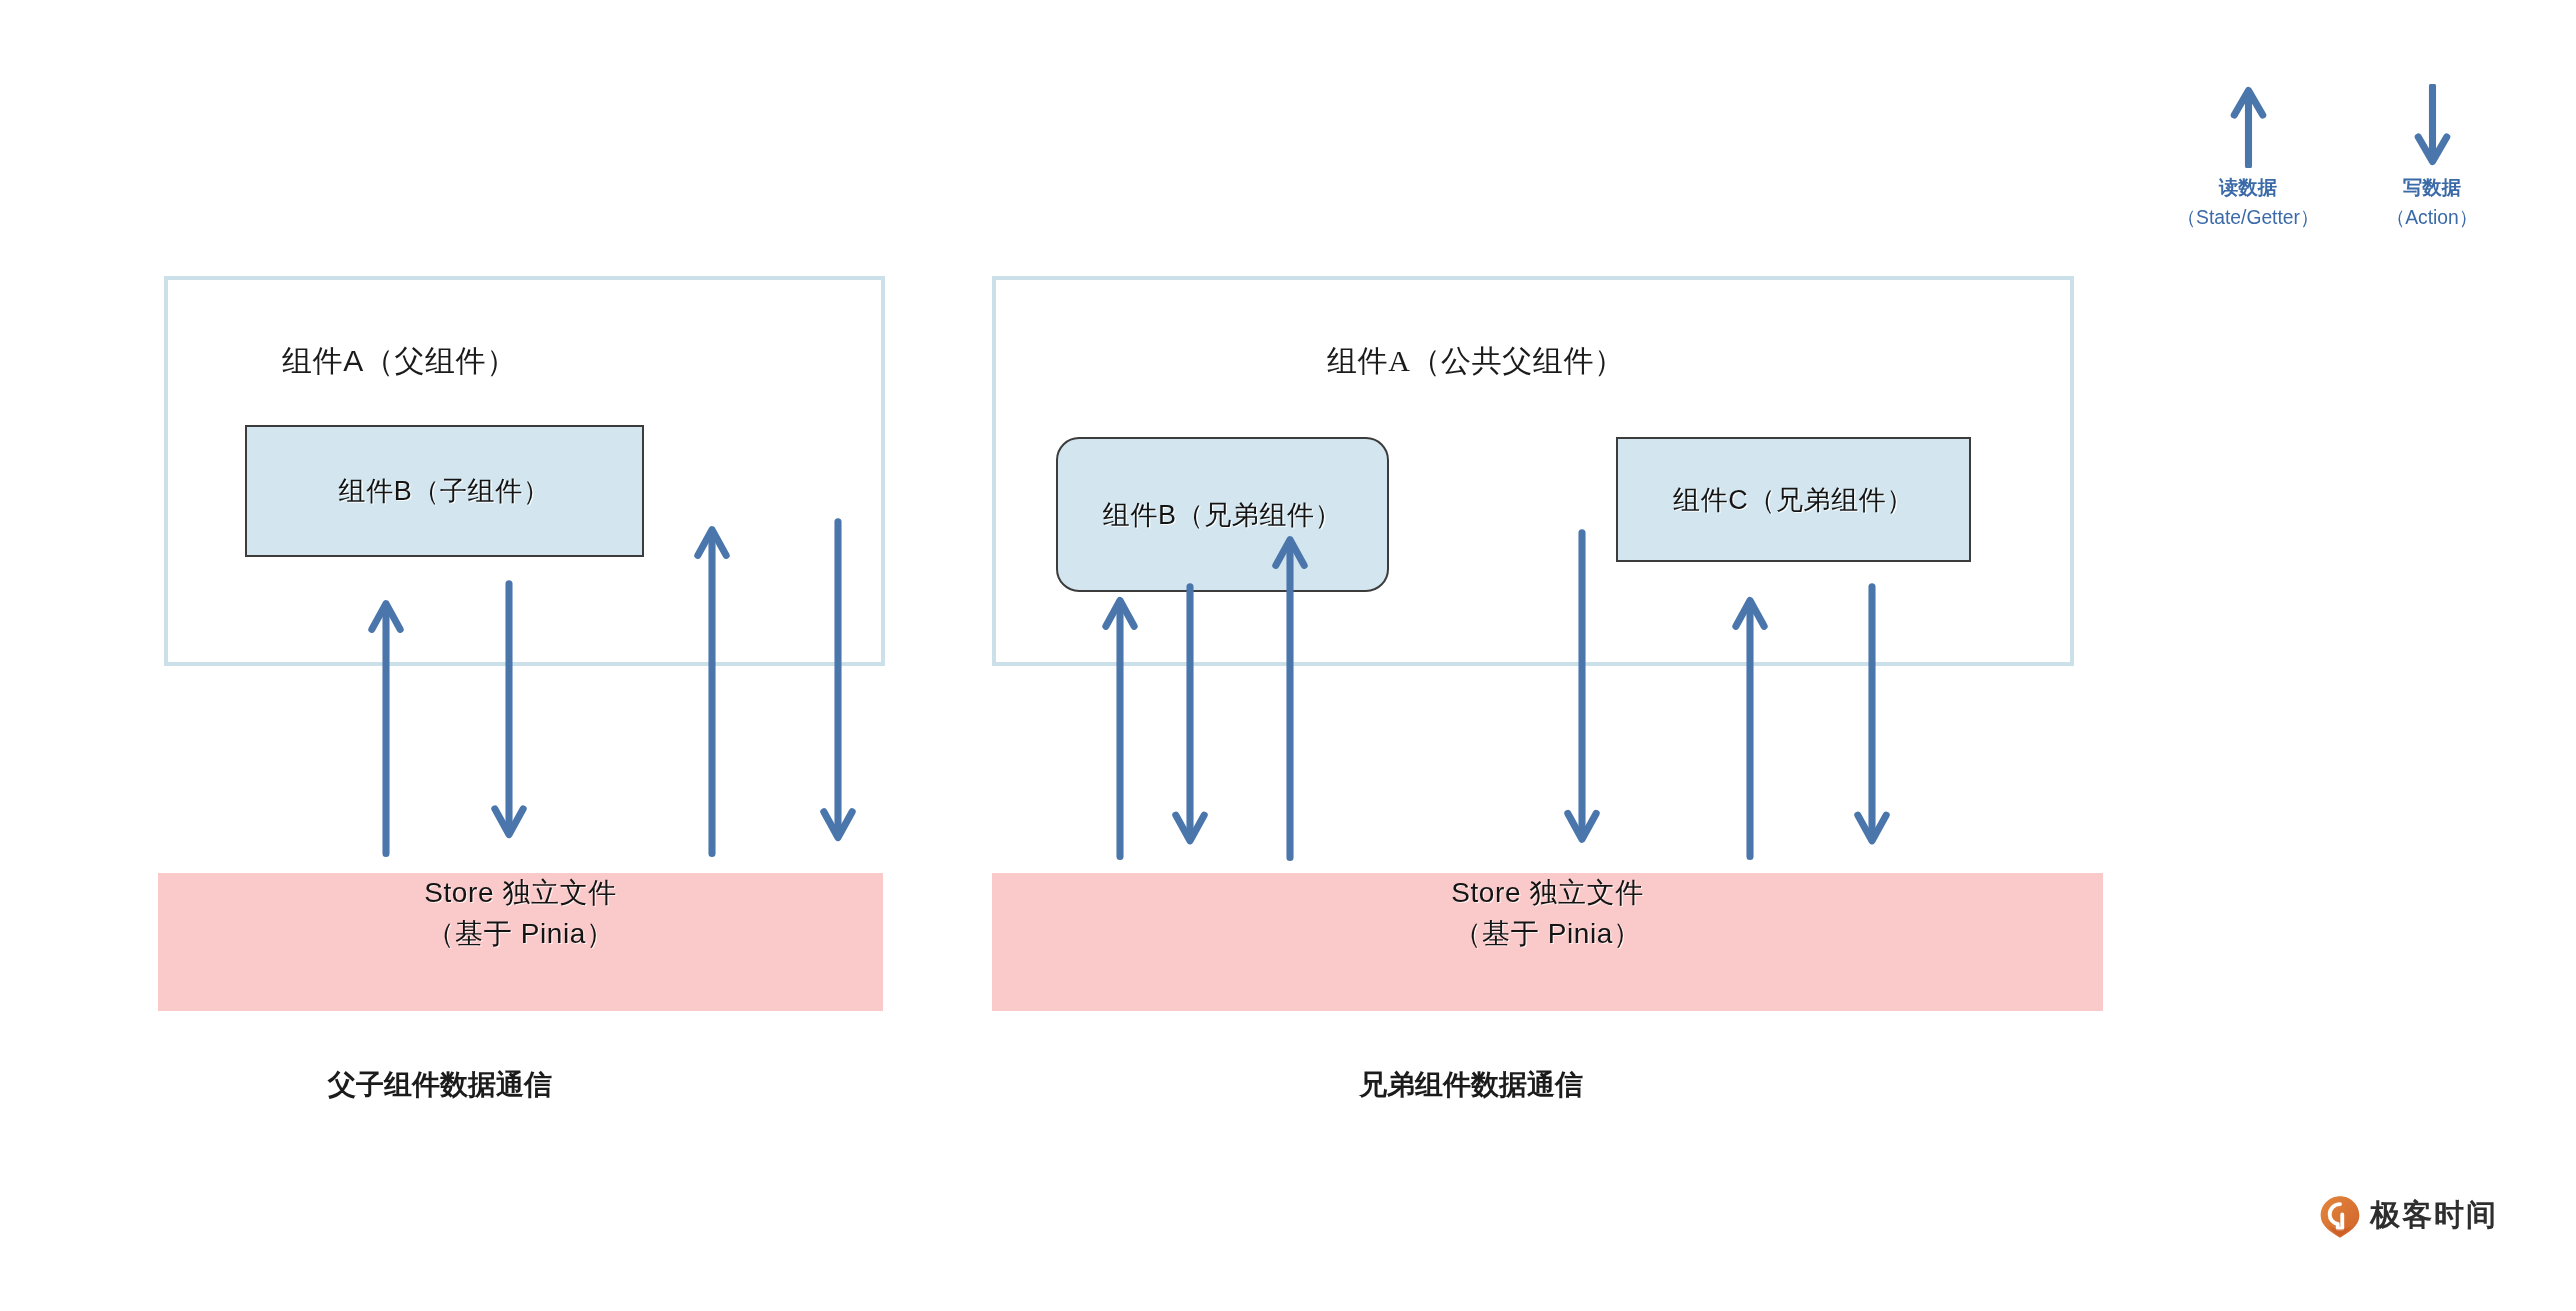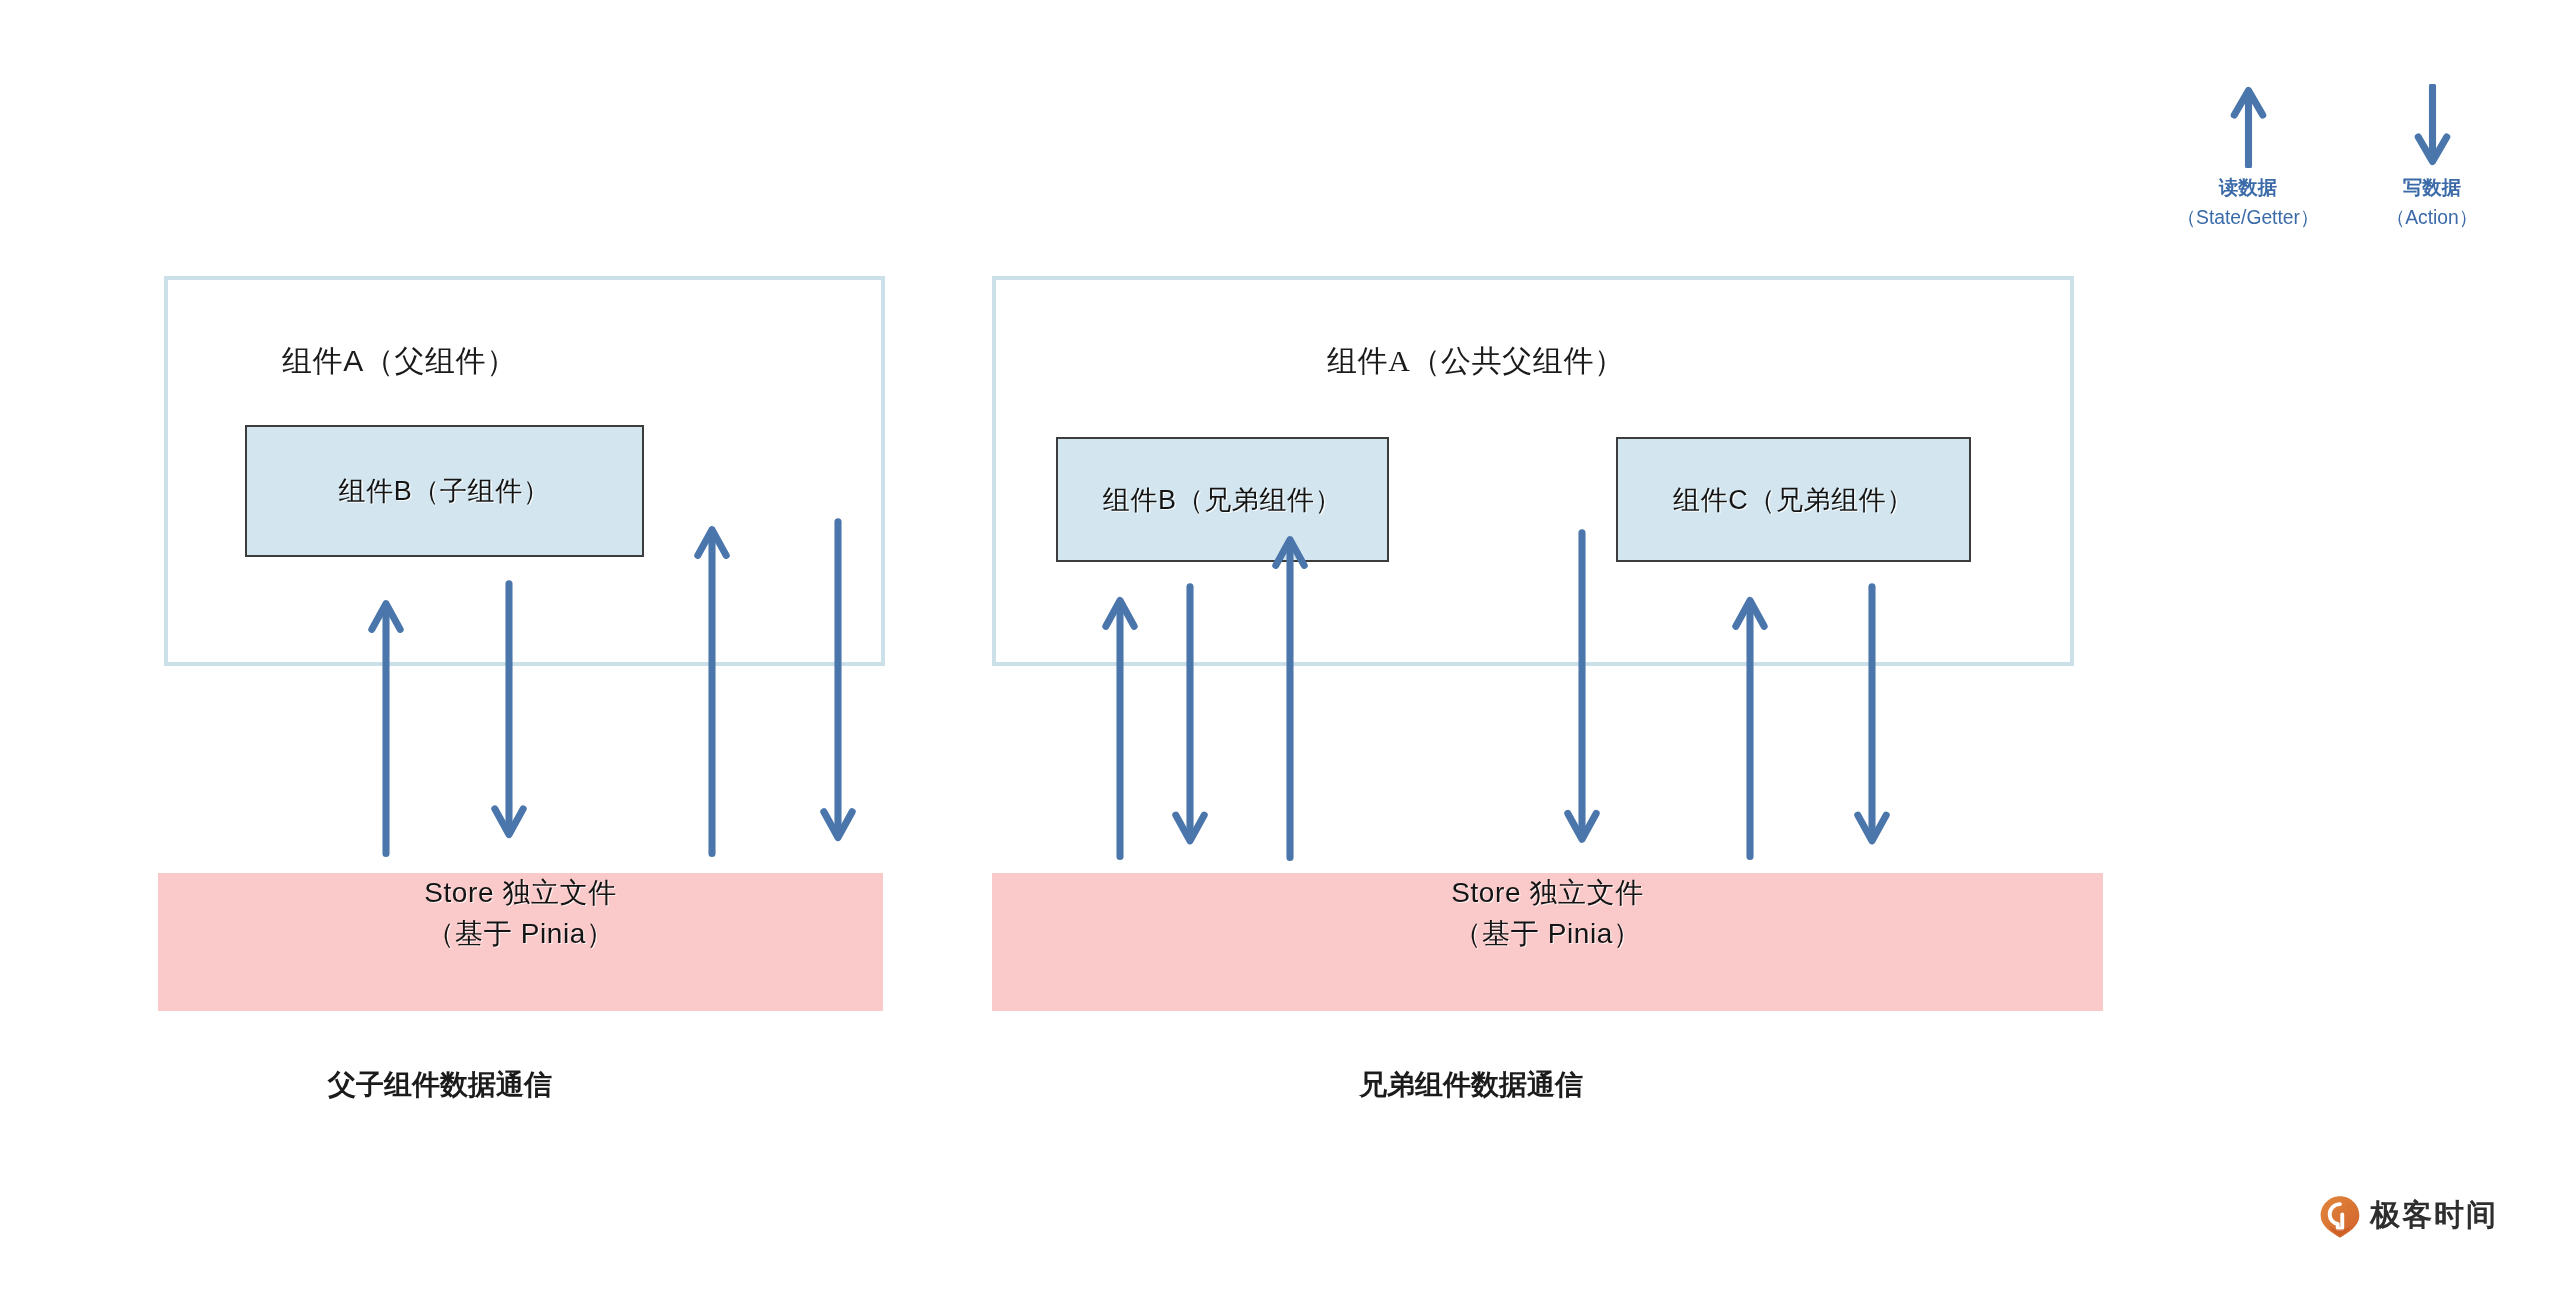--- a/index.html
+++ b/index.html
@@ -178,21 +178,21 @@
     <span>Store 独立文件</span>
     <span>（基于 Pinia）</span>
   </div>
 
   <div class="caption" style="left:328px; top:1066px;">父子组件数据通信</div>
 
   <div class="panel" style="left:992px; top:276px; width:1082px; height:390px;"></div>
 
   <div class="panel-title" style="left:1327px; top:341px;font-family:Liberation Serif, serif;">组件A（公共父组件）</div>
 
-  <div class="cbox" style="left:1056px; top:437px; width:333px; height:125px;">
+  <div class="cbox" style="left:1056px; top:437px; width:333px; height:155px;border-radius:23px;">
     <span>组件B（兄弟组件）</span>
   </div>
 
   <div class="cbox" style="left:1616px; top:437px; width:355px; height:125px;">
     <span>组件C（兄弟组件）</span>
   </div>
 
   <div class="arrow" style="left:1100px; top:589px;">
     <svg width="40" height="270" viewBox="0 0 62 420">
       <path d="M31 416 L31 22" stroke="#4a76ac" stroke-width="11" stroke-linecap="round" fill="none"></path>

